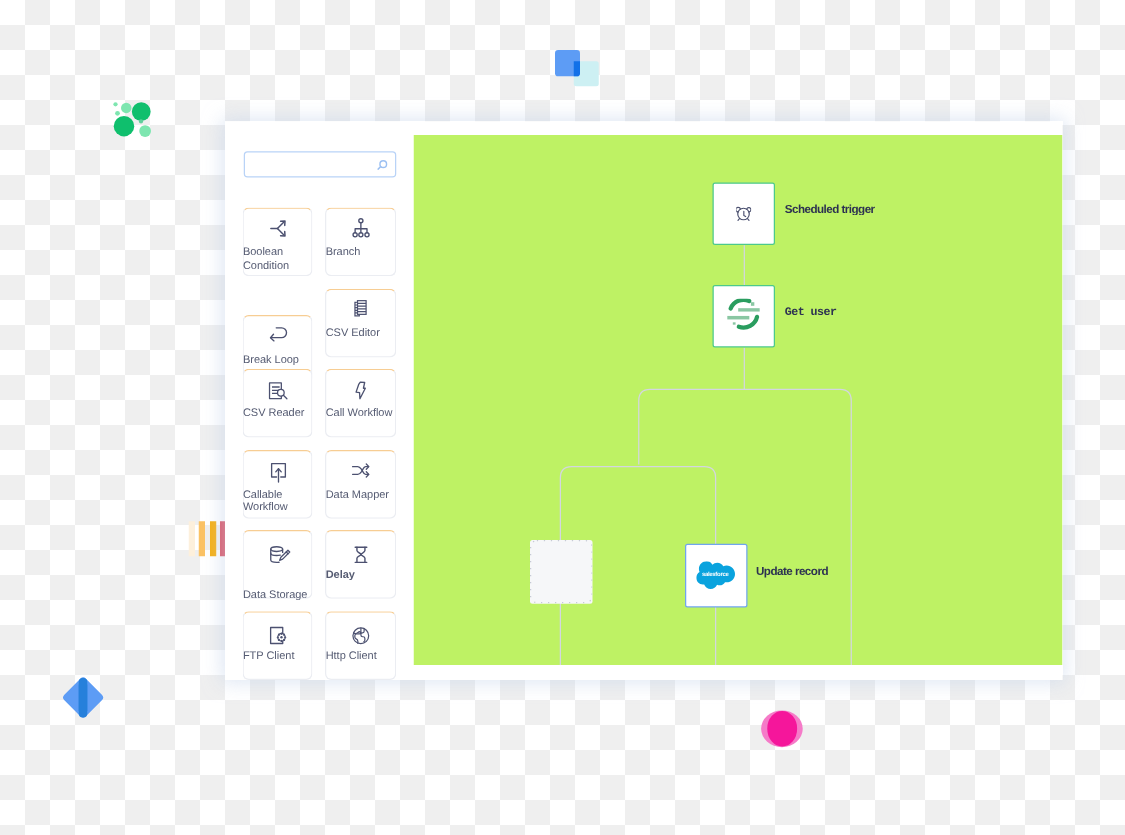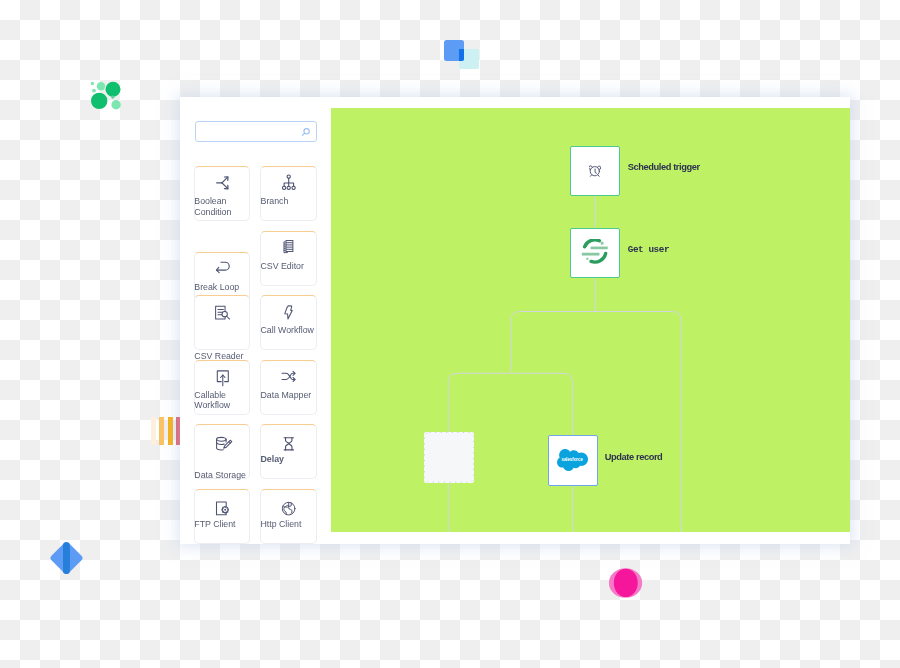--- a/index.html
+++ b/index.html
@@ -143,21 +143,21 @@
             <svg class="card-ico" viewBox="0 0 18 18" style="overflow:visible">
               <g fill="none" stroke="#4c5170" stroke-width="1.3">
                 <path d="M4.6 2.4 H2.6 V16.7 H7.2 V15.2"></path>
                 <path d="M2.6 5.3 H5.0 M2.6 8.1 H5.0 M2.6 10.9 H5.0 M2.6 13.7 H5.0"></path>
                 <rect x="5.3" y="0.7" width="9.1" height="14.5"></rect>
                 <path d="M5.3 3.6 H14.4 M5.3 6.5 H14.4 M5.3 9.4 H14.4 M5.3 12.3 H14.4"></path>
               </g>
             </svg>
             <div class="card-lbl">CSV Editor</div>
           </div>
-          <div class="card" style="left: 0px; top: 129px; gap: 26px;">
+          <div class="card" style="left: 0px; top: 129px;">
             <svg class="card-ico" viewBox="0 0 18 18" style="overflow:visible">
               <g fill="none" stroke="#4c5170" stroke-width="1.35" stroke-linejoin="round">
                 <path d="M-0.5 1.8 H12.0 V18.4 H-0.5 Z"></path>
                 <path d="M2.1 6.1 H10.2 M2.1 9.6 H10.2 M2.1 12.9 H10.2"></path>
                 <circle cx="11.5" cy="12.2" r="3.5" fill="#ffffff"></circle>
                 <path d="M14.2 14.9 L17.9 18.6" stroke-linecap="round"></path>
               </g>
             </svg>
             <div class="card-lbl">CSV Reader</div>
           </div>

